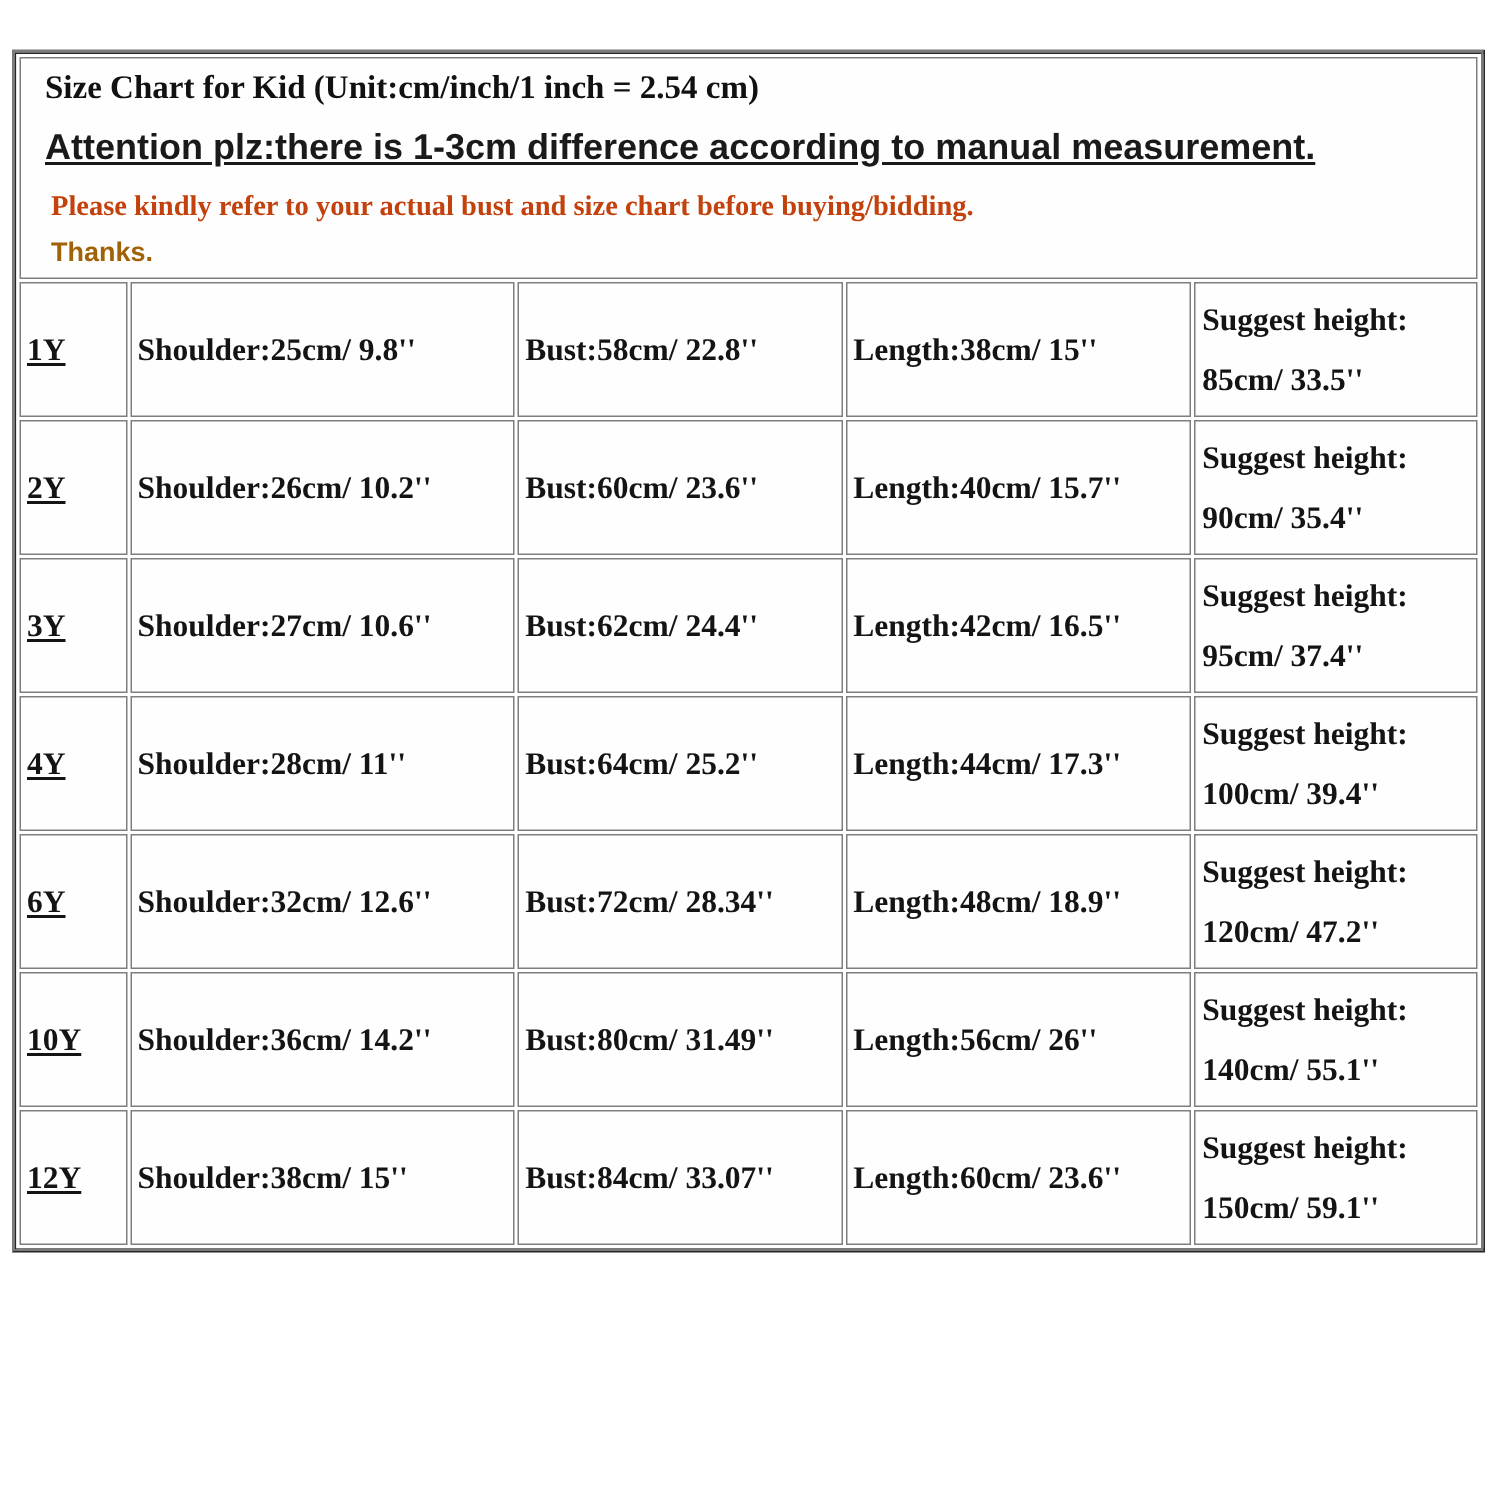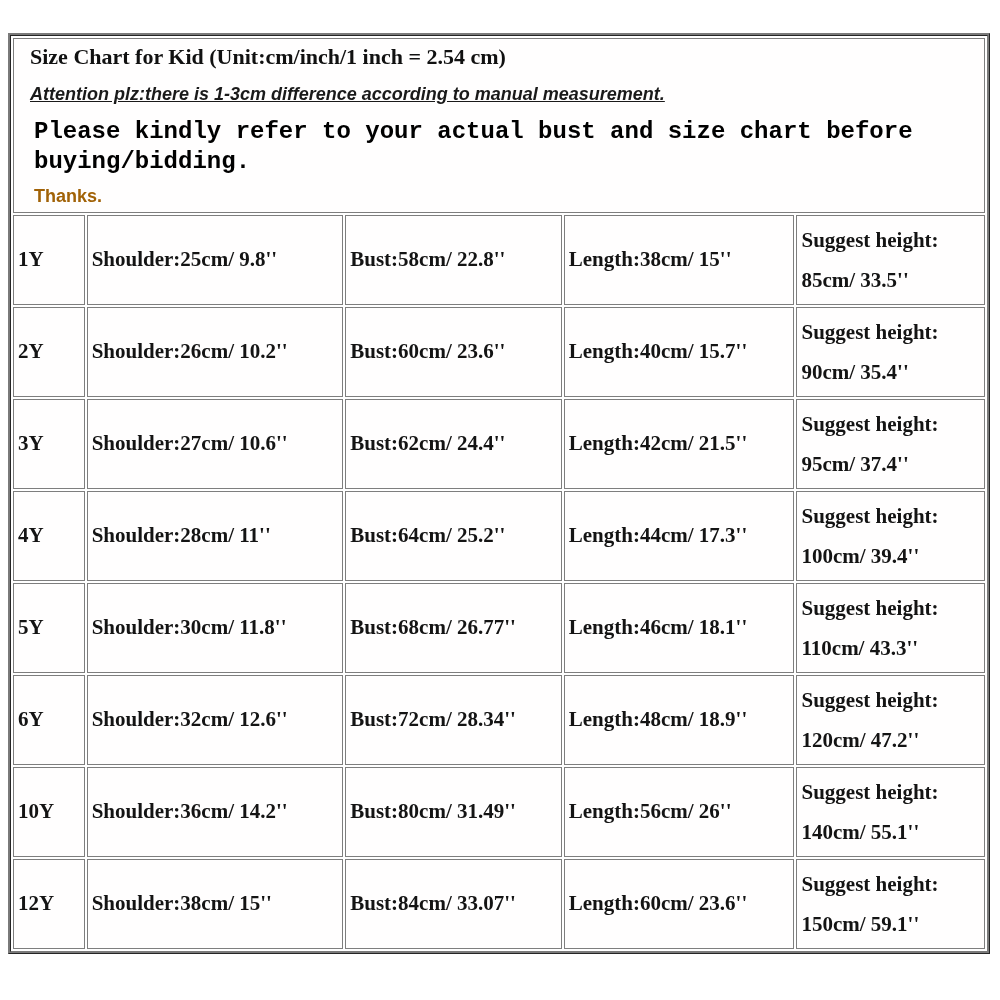--- a/index.html
+++ b/index.html
@@ -40,45 +40,45 @@
   .title-line {
     font-family: "Liberation Serif", "DejaVu Serif", serif;
     font-weight: bold;
     font-size: 22px;
     color: #111111;
     margin: 2px 0 12px 12px;
   }
   .attention-line {
     font-family: "Liberation Sans", "DejaVu Sans", sans-serif;
     font-weight: bold;
-    font-style: italic;
     text-decoration: underline;
-    font-size: 18px;
+    font-size: 24px;
     color: #1a1a1a;
     margin: 12px 0 12px 12px;
   }
   .note-line {
-    font-family: Liberation Mono, monospace;
+    font-family: Liberation Serif, serif;
     font-weight: bold;
-    font-size: 24px;
-    color: #000000;
+    font-size: 19px;
+    color: #c2410c;
     margin: 10px 0 8px 16px;
   }
   .thanks-line {
     font-family: "Liberation Sans", "DejaVu Sans", sans-serif;
     font-weight: bold;
     font-size: 18px;
     color: #a16207;
     margin: 8px 0 2px 16px;
   }
   td.data-cell { height: 84px; }
   td.size-cell {
     color: #ee0000;
     font-size: 22px;
     padding-left: 5px;
+    text-decoration: underline;
   }
   td.height-cell div {
     margin: 4px 0;
     line-height: 36px;
   }
 </style>
 </head>
 <body>
 
 <div class="panel">
@@ -119,48 +119,38 @@
     <td class="data-cell height-cell">
       <div>Suggest height:</div>
       <div>90cm/ 35.4''</div>
     </td>
   </tr>
 
   <tr>
     <td class="data-cell size-cell">3Y</td>
     <td class="data-cell">Shoulder:27cm/ 10.6''</td>
     <td class="data-cell">Bust:62cm/ 24.4''</td>
-    <td class="data-cell">Length:42cm/ 21.5''</td>
+    <td class="data-cell">Length:42cm/ 16.5''</td>
     <td class="data-cell height-cell">
       <div>Suggest height:</div>
       <div>95cm/ 37.4''</div>
     </td>
   </tr>
 
   <tr>
     <td class="data-cell size-cell">4Y</td>
     <td class="data-cell">Shoulder:28cm/ 11''</td>
     <td class="data-cell">Bust:64cm/ 25.2''</td>
     <td class="data-cell">Length:44cm/ 17.3''</td>
     <td class="data-cell height-cell">
       <div>Suggest height:</div>
       <div>100cm/ 39.4''</div>
     </td>
   </tr>
 
-  <tr>
-    <td class="data-cell size-cell">5Y</td>
-    <td class="data-cell">Shoulder:30cm/ 11.8''</td>
-    <td class="data-cell">Bust:68cm/ 26.77''</td>
-    <td class="data-cell">Length:46cm/ 18.1''</td>
-    <td class="data-cell height-cell">
-      <div>Suggest height:</div>
-      <div>110cm/ 43.3''</div>
-    </td>
-  </tr>
 
   <tr>
     <td class="data-cell size-cell">6Y</td>
     <td class="data-cell">Shoulder:32cm/ 12.6''</td>
     <td class="data-cell">Bust:72cm/ 28.34''</td>
     <td class="data-cell">Length:48cm/ 18.9''</td>
     <td class="data-cell height-cell">
       <div>Suggest height:</div>
       <div>120cm/ 47.2''</div>
     </td>

